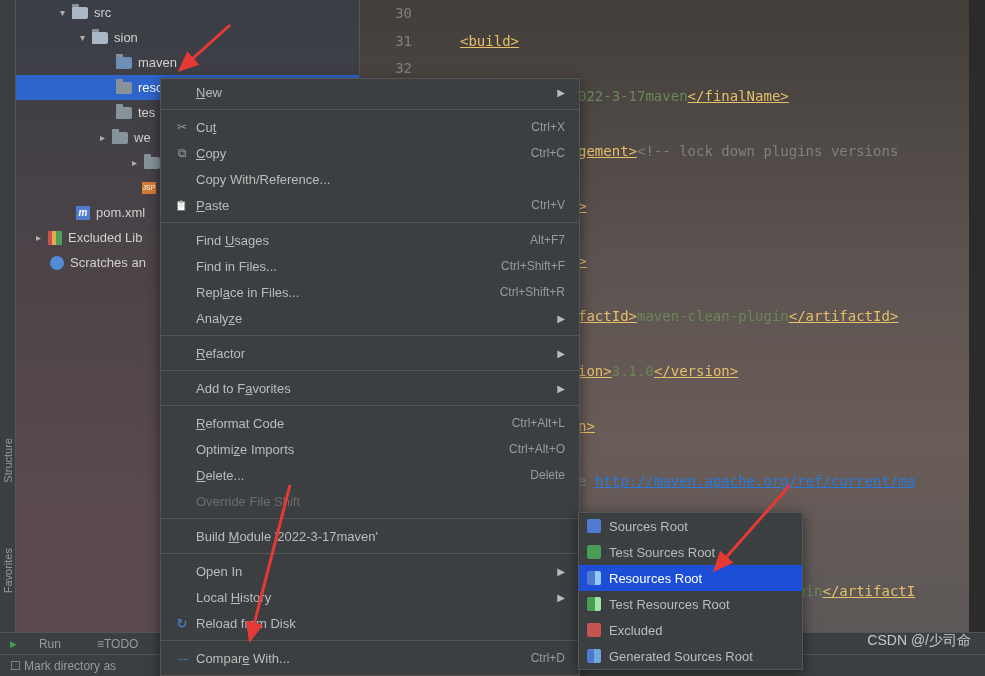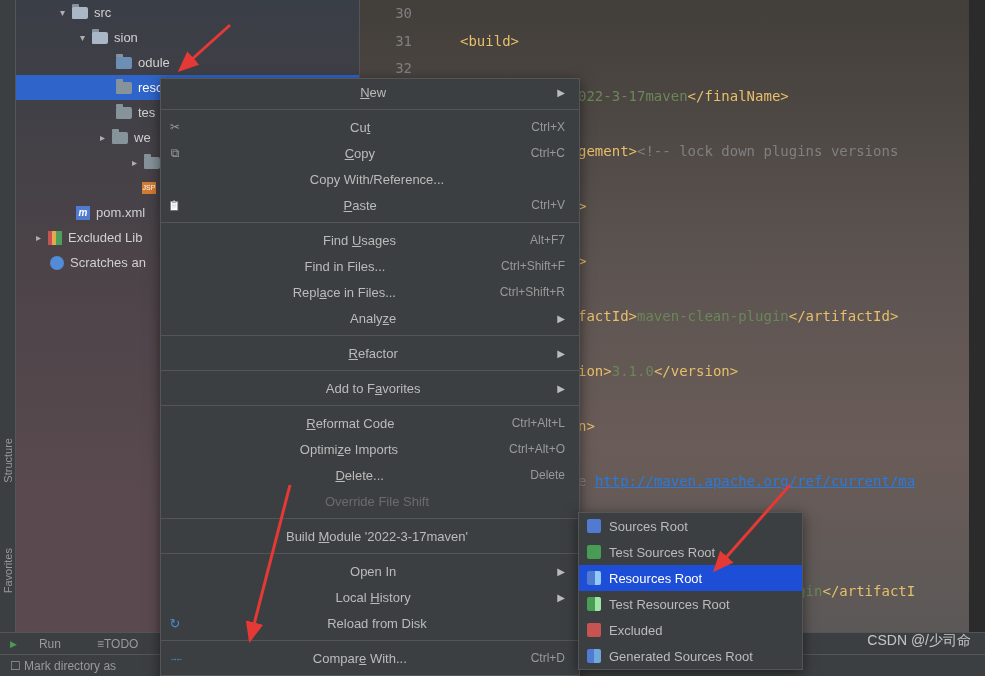--- a/index.html
+++ b/index.html
@@ -63,21 +63,21 @@
   color: #808080;
 }
 .gutter div { line-height: 27.5px; }
 .code {
   position: absolute;
   left: 100px;
   top: 0;
   white-space: pre;
   line-height: 27.5px;
 }
-.tag { color: #E8BF6A; }
+.tag { color: #E8BF6A; text-decoration: underline; }
 .val { color: #6A8759; }
 .link { color: #287BDE; text-decoration: underline; }
 .cmt { color: #808080; }
 .tree-row {
   display: flex;
   align-items: center;
   height: 25px;
   padding-left: 4px;
   color: #D0D0D0;
 }
@@ -102,23 +102,22 @@
   width: 420px;
   background: #3C3F41;
   border: 1px solid #555;
   box-shadow: 0 3px 12px rgba(0,0,0,0.5);
   z-index: 10;
 }
 .menu-item {
   display: flex;
   align-items: center;
   height: 26px;
-  padding: 0 14px 0 6px;
+  padding: 0 14px 0 13px;
   color: #BBBBBB;
-  text-align: center;
 }
 .menu-item.highlighted { background: #1d4ed8; color: #fff; }
 .menu-item.disabled { color: #6B6B6B; }
 .menu-icon { width: 16px; height: 16px; margin-right: 6px; display: inline-flex; align-items: center; justify-content: center; }
 .menu-label { flex: 1; }
 .menu-shortcut { color: #999; font-size: 12px; }
 .menu-sep { height: 1px; background: #555; margin: 4px 0; }
 .mnemonic { text-decoration: underline; }
 .submenu-arrow { font-size: 10px; color: #BBBBBB; margin-left: auto; }
 .submenu {
@@ -207,21 +206,21 @@
   </div>
   <div class="tree-row">
     <span class="indent" style="width:60px"></span>
       <span class="chevron">▾</span>
     <span class="folder-icon open"></span>
     <span>sion</span>
   </div>
   <div class="tree-row">
     <span class="indent" style="width:96px"></span>
     <span class="folder-icon" style="background:#6D8EB5"></span>
-    <span>odule</span>
+    <span>maven</span>
   </div>
   <div class="tree-row selected">
     <span class="indent" style="width:96px"></span>
     <span class="folder-icon"></span>
     <span>rescourse</span>
   </div>
   <div class="tree-row">
     <span class="indent" style="width:96px"></span>
     <span class="folder-icon"></span>
     <span>tes</span>

